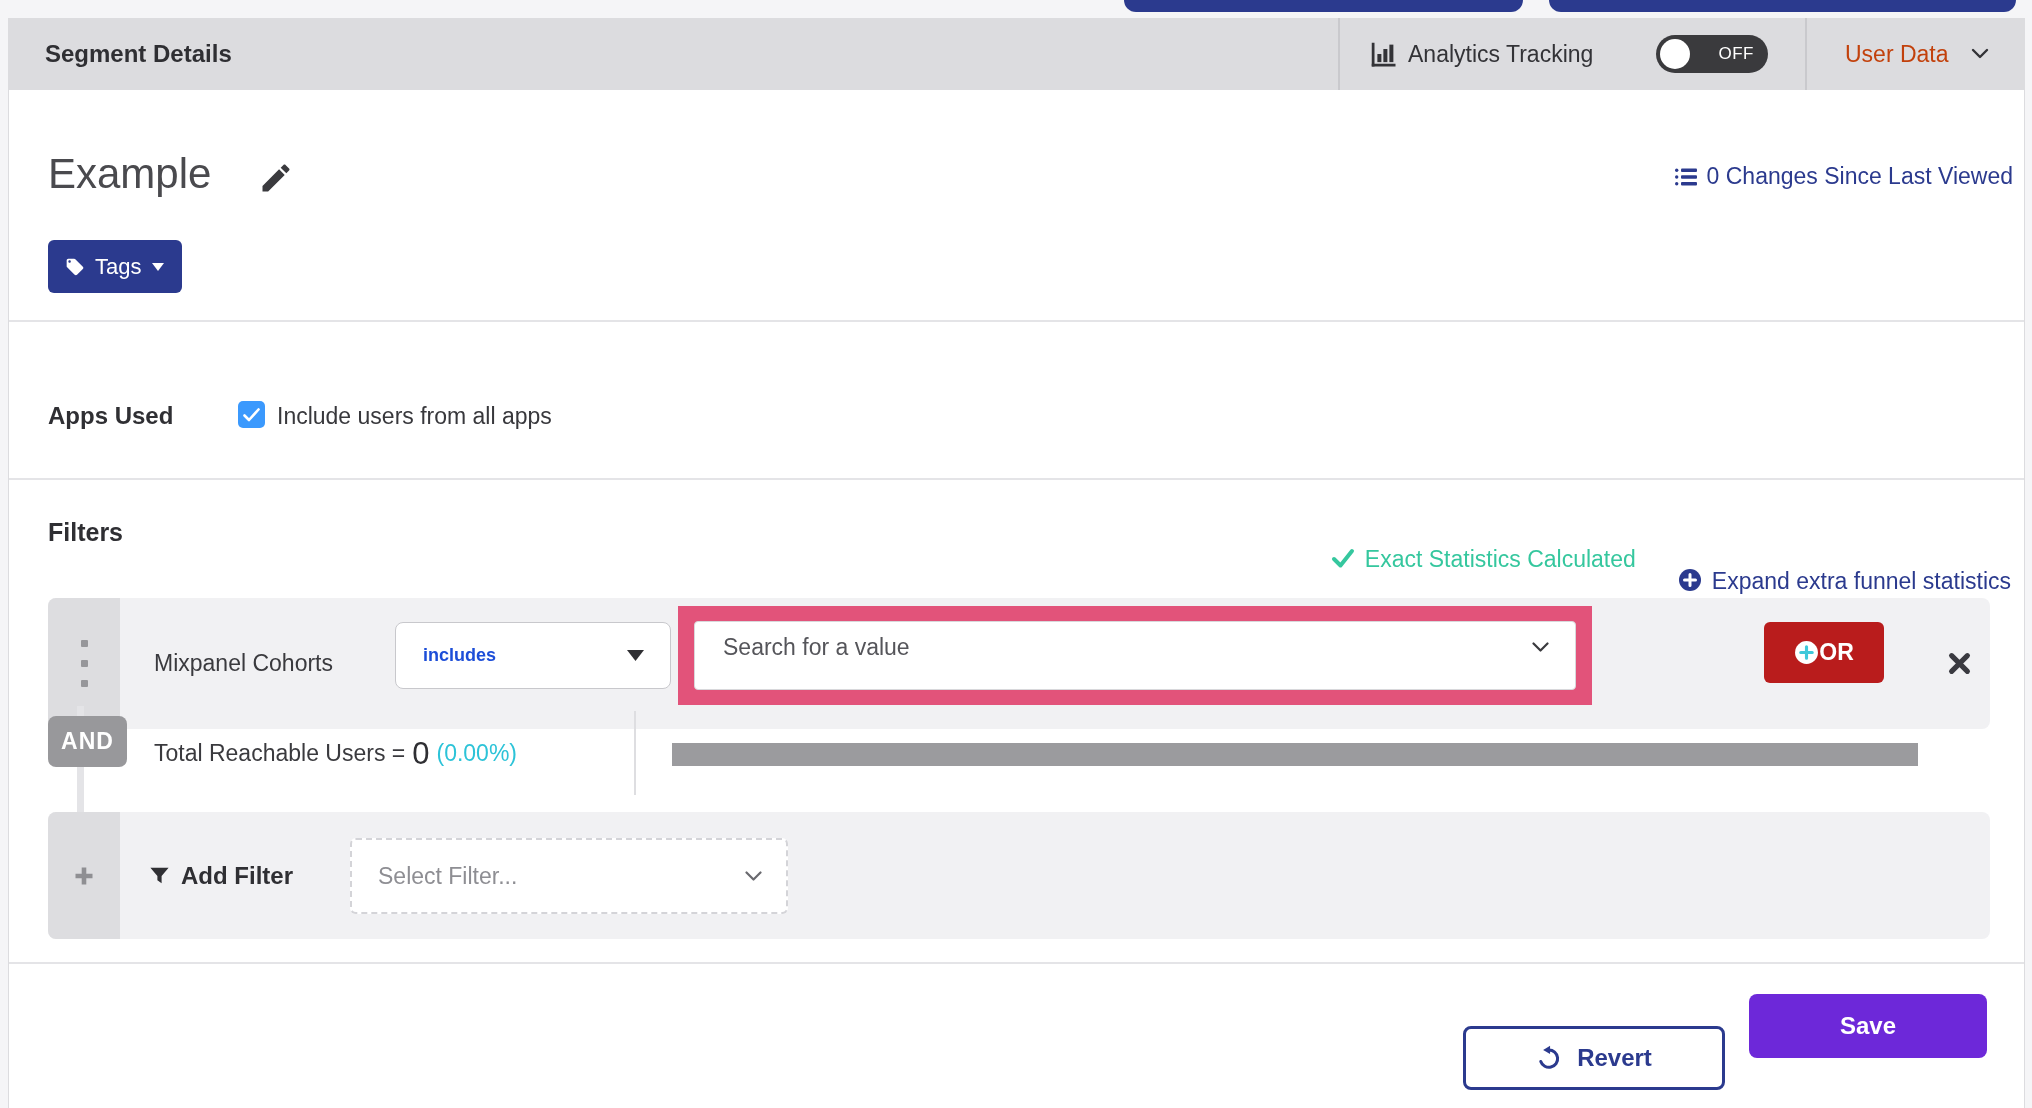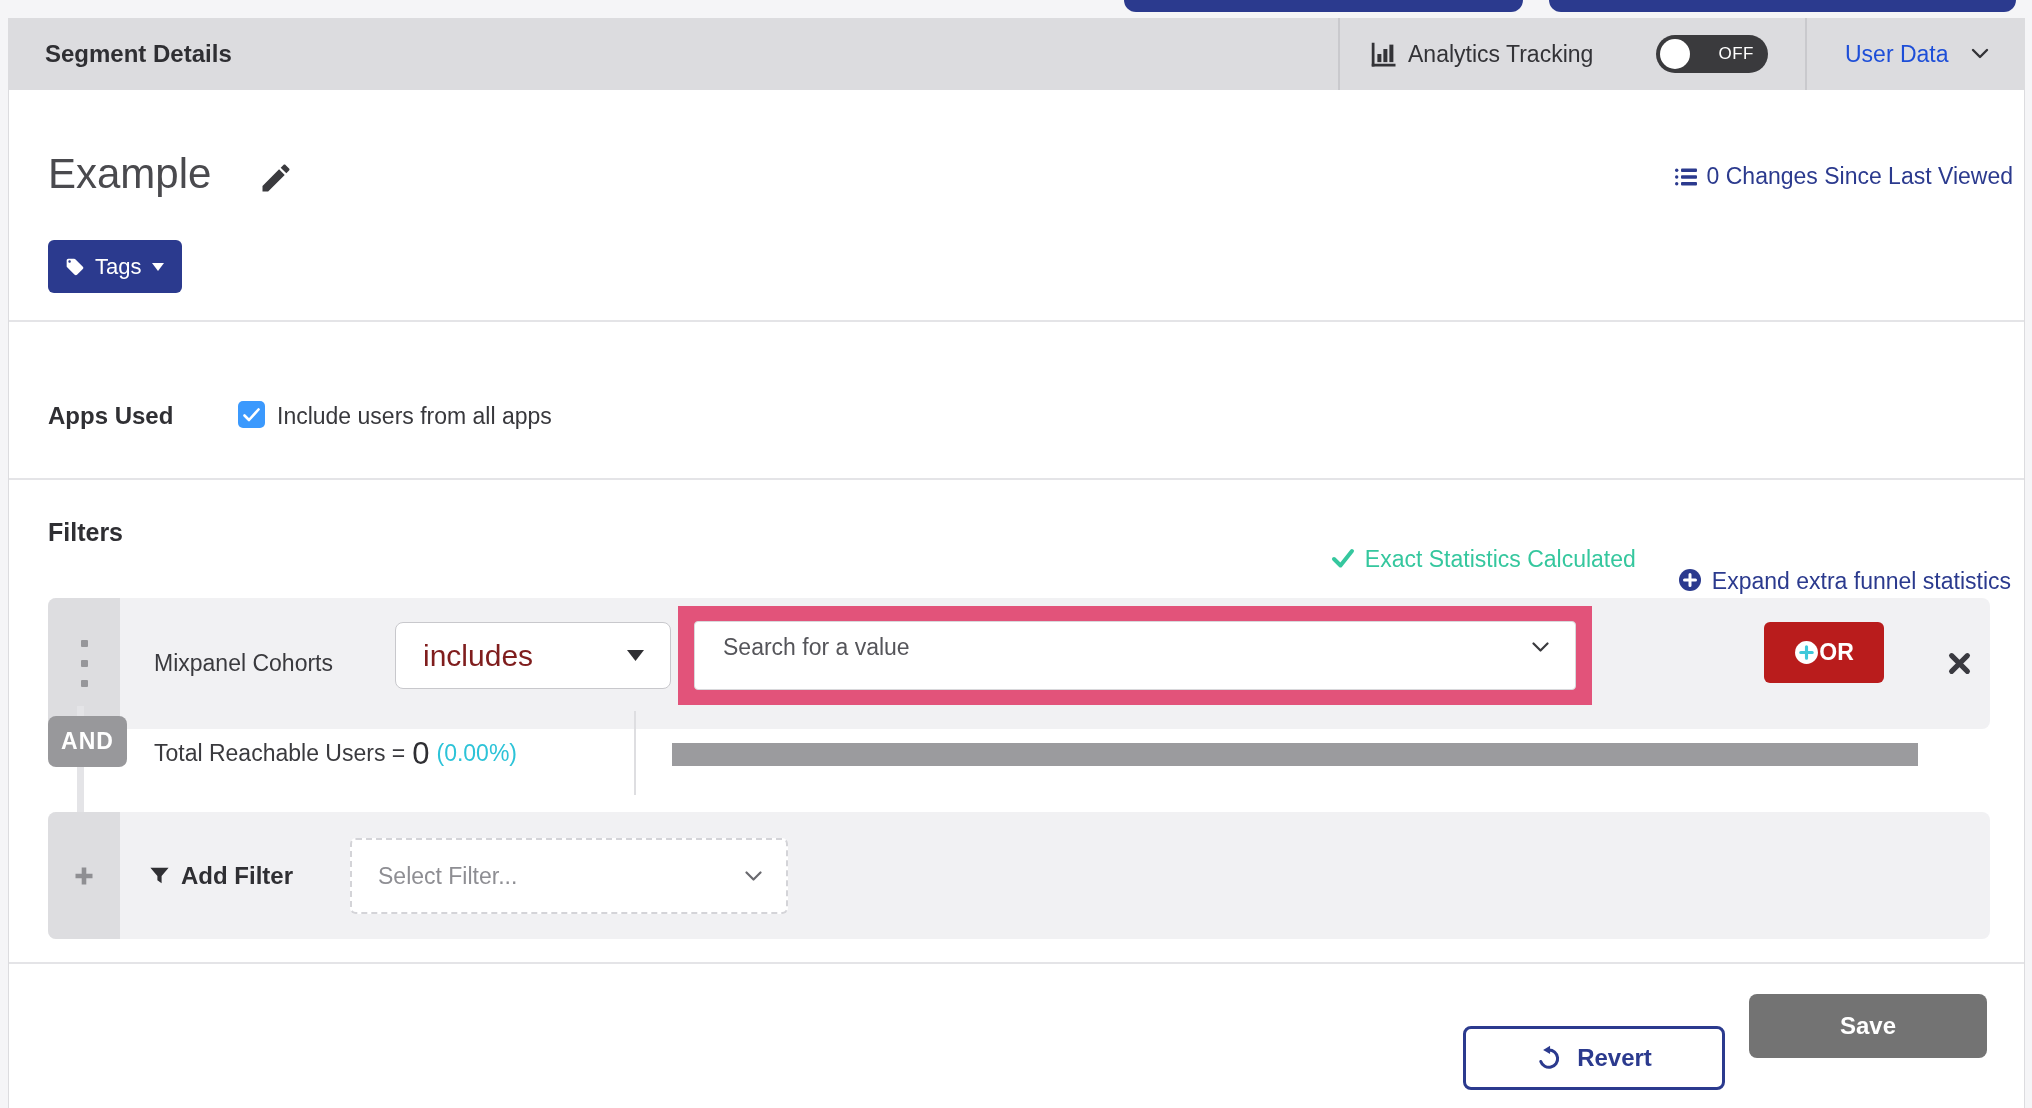--- a/index.html
+++ b/index.html
@@ -23,21 +23,21 @@
   .hdr-div { position:absolute; top:0; width:2px; height:72px; background:#c9c9cd; }
   #hdr-div1 { left:1330px; } #hdr-div2 { left:1797px; }
   .chart-icon { position:absolute; left:1360px; top:21px; width:30px; height:30px; }
   .analytics-label { position:absolute; left:1400px; top:0; height:72px; display:flex; align-items:center;
                      font-size:23px; color:#333337; }
   .toggle { position:absolute; left:1648px; top:17px; width:112px; height:38px; background:#3a3a3d;
             border-radius:19px; display:flex; align-items:center; cursor:pointer; }
   .toggle .knob { position:absolute; left:4px; top:4px; width:30px; height:30px; border-radius:50%; background:#ffffff; }
   .toggle .toggle-label { margin-left:auto; padding-right:14px; color:#ffffff; font-size:17px; font-weight:normal; letter-spacing:.5px; }
   .user-data { position:absolute; left:1837px; top:0; height:72px; display:flex; align-items:center; gap:22px;
-               font-size:23px; color:#1d4ed8; cursor:pointer; }
+               font-size:23px; color:#c2410c; cursor:pointer; }
   .user-data svg { width:18px; height:12px; }
 
   
   #segment-name { position:absolute; left:48px; top:150px; font-size:42px; color:#4a4a4e; }
   #pencil { position:absolute; left:258px; top:160px; width:36px; height:36px; cursor:pointer; }
   #changes-link { position:absolute; right:19px; top:163px; display:flex; align-items:center; gap:9px;
                   color:#2b3a8e; font-size:23px; font-weight:500; cursor:pointer; }
   #changes-link svg { width:24px; height:24px; }
   #tags-btn { position:absolute; left:48px; top:240px; height:53px; padding:0 17px; background:#2b3a8e;
               border-radius:6px; display:flex; align-items:center; gap:10px; color:#ffffff; cursor:pointer; }
@@ -67,21 +67,21 @@
   #filter-row { position:absolute; left:48px; top:598px; width:1942px; height:131px; background:#f1f1f3; border-radius:8px; }
   .grip-strip { position:absolute; left:0; top:0; width:72px; height:100%; background:#dddde0;
                 border-radius:8px 0 0 8px; display:flex; flex-direction:column; align-items:center;
                 justify-content:center; gap:13px; cursor:grab; }
   .grip-dot { width:7px; height:7px; background:#96969a; border-radius:1px; }
   #filter-field-label { position:absolute; left:106px; top:0; height:100%; display:flex; align-items:center;
                         font-size:23px; color:#3a3a3e; }
   #operator-select { position:absolute; left:347px; top:24px; width:276px; height:67px; background:#ffffff;
                      border:1px solid #c8c8cc; border-radius:8px; display:flex; align-items:center;
                      padding:0 25px 0 27px; cursor:pointer; }
-  #operator-select .val { font-size:30px; font-weight:normal; color:#7f1d1d; }
+  #operator-select .val { font-size:18px; font-weight:bold; color:#1d4ed8; }
   #operator-select svg { margin-left:auto; width:19px; height:13px; }
   #value-highlight { position:absolute; left:630px; top:8px; width:914px; height:99px; background:#e2537a; }
   #value-select { position:absolute; left:16px; top:15px; width:882px; height:69px; background:#ffffff;
                   border:1px solid #d8d8db; border-radius:4px; display:flex; align-items:center;
                   padding:0 26px 16px 28px; cursor:pointer; }
   #value-select .ph { font-size:23px; color:#55555a; }
   #value-select svg { margin-left:auto; width:17px; height:11px; }
   #or-btn { position:absolute; left:1716px; top:24px; width:120px; height:61px; background:#b91c1c;
             border-radius:6px; display:flex; align-items:center; justify-content:center; cursor:pointer; }
   #or-btn .lbl { font-size:23px; font-weight:bold; color:#ffffff; }
@@ -115,21 +115,21 @@
                    padding:0 24px 0 26px; cursor:pointer; }
   #filter-select .ph { font-size:23px; color:#8e8e93; }
   #filter-select svg { margin-left:auto; width:17px; height:11px; }
 
   
   #revert-btn { position:absolute; left:1463px; top:1026px; width:262px; height:64px; background:#ffffff;
                 border:3px solid #2b3a8e; border-radius:8px; display:flex; align-items:center;
                 justify-content:center; gap:15px; cursor:pointer; }
   #revert-btn .lbl { font-size:24px; font-weight:bold; color:#2b3a8e; }
   #revert-btn svg { width:26px; height:26px; }
-  #save-btn { position:absolute; left:1749px; top:994px; width:238px; height:64px; background:#737373;
+  #save-btn { position:absolute; left:1749px; top:994px; width:238px; height:64px; background:#6d28d9;
               border-radius:8px; display:flex; align-items:center; justify-content:center;
               color:#ffffff; font-size:24px; font-weight:bold; cursor:pointer; }
 </style>
 </head>
 <body>
 
 <div id="app">
 
   <div class="top-pill" id="top-pill-left"></div>
   <div class="top-pill" id="top-pill-right"></div>

